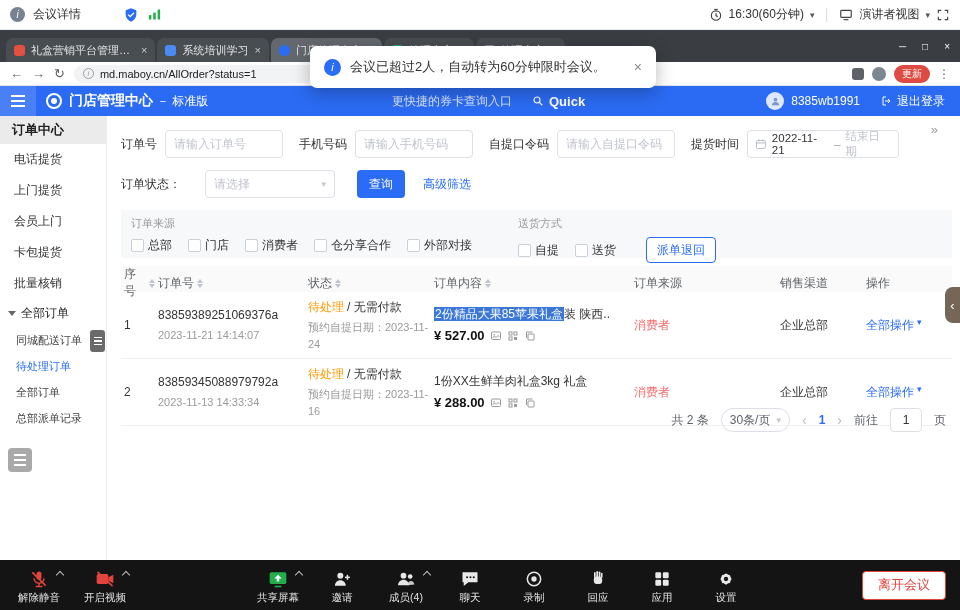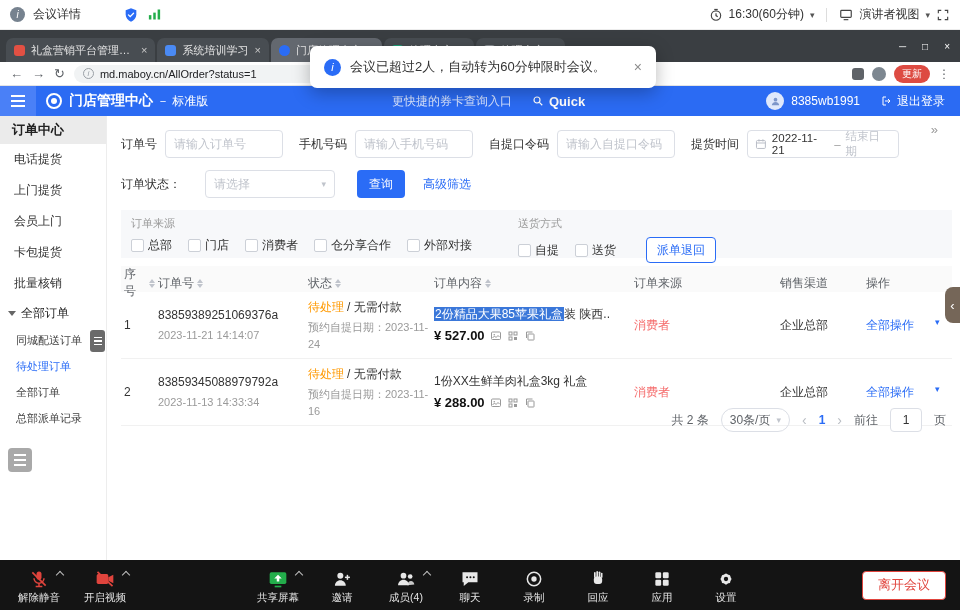--- a/index.html
+++ b/index.html
@@ -110,21 +110,21 @@
   .sub{font-size:11px;color:#9a9a9a;margin-top:3px}
   .status{color:#ff9900}
   .pay{color:#333;margin-left:3px}
   .hl{background:#3a77d9;color:#fff;padding:0 1px}
   .hl:empty{display:none}
   .rest{color:#333}
   .priceline{display:flex;align-items:center;gap:5px;margin-top:3px}
   .price{font-weight:bold;font-size:13px;color:#111}
   .mini svg{display:block}
   .src-red{color:#f56c6c}
-  .action{color:#2a6cf6;display:flex;gap:21px}
+  .action{color:#2a6cf6;display:flex;gap:3px}
   .action .scaret{font-size:9px}
 
   .pager{position:absolute;top:292px;right:14px;display:flex;align-items:center;gap:12px;font-size:12px;color:#5f6368}
   .sizebox{border:1px solid #dcdfe6;border-radius:12px;height:24px;padding:0 8px;display:flex;align-items:center;gap:6px;color:#5f6368}
   .pg-arrow{color:#b8bcc2;font-size:14px}
   .pg-num{color:#2a6cf6;font-weight:bold}
   .goto-input{width:32px;height:24px;border:1px solid #dcdfe6;border-radius:4px;text-align:center;font-size:12px;color:#333;outline:none}
 
   
   .toast{position:absolute;left:310px;top:46px;width:346px;height:42px;background:#fff;border-radius:7px;box-shadow:0 5px 18px rgba(0,0,0,.28);display:flex;align-items:center;gap:9px;padding:0 14px;z-index:60}

